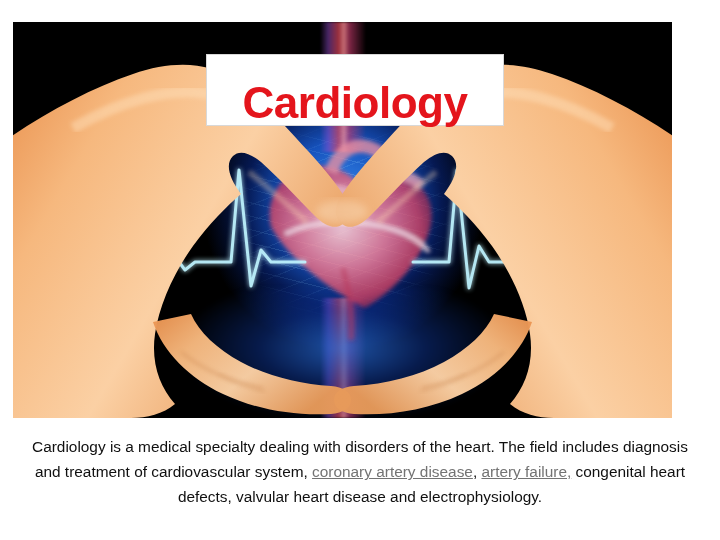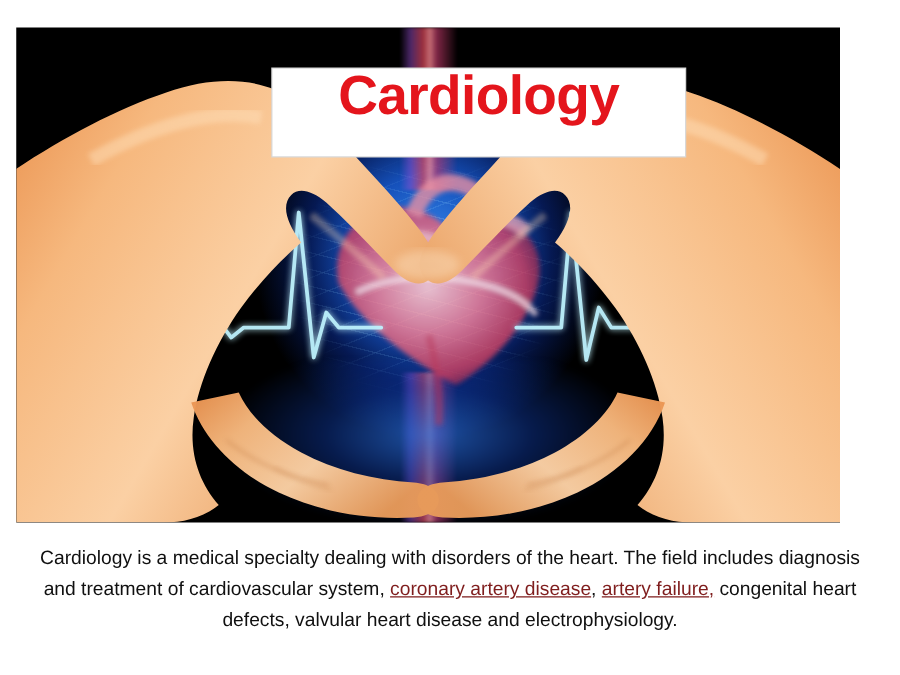--- a/index.html
+++ b/index.html
@@ -93,27 +93,27 @@
       rgba(15,60,170,.45) 50%,
       rgba(0,0,40,0) 100%);
     filter: blur(2px);
   }
 
   svg.hero-art { position: absolute; left: 0; top: 0; width: 659px; height: 396px; }
 
   
   #title-plaque {
     position: absolute;
-    left: 205px;
+    left: 194px;
     top: 33px;
-    width: 330px;
+    width: 296px;
     height: 70px;
     background: #ffffff;
     display: flex;
-    align-items: flex-start;
+    align-items: flex-end;
     justify-content: center;
     box-shadow: 0 0 0 1px #d8d8d8;
   }
   #title-text {
     color: #E4151C;
     font-family: "Liberation Sans", sans-serif;
     font-weight: bold;
     font-size: 44px;
     line-height: 1;
     letter-spacing: -0.5px;
@@ -126,21 +126,21 @@
     left: 24px;
     top: 419px;
     width: 672px;
     text-align: center;
     color: #101010;
     font-family: "Liberation Sans", sans-serif;
     font-size: 15.4px;
     line-height: 25px;
   }
   #caption .lnk {
-    color: #7f1d1d;
+    color: #737373;
     text-decoration: underline;
   }
 </style>
 </head>
 <body>
 
 <div id="slide">
 
   <div id="hero">
 

